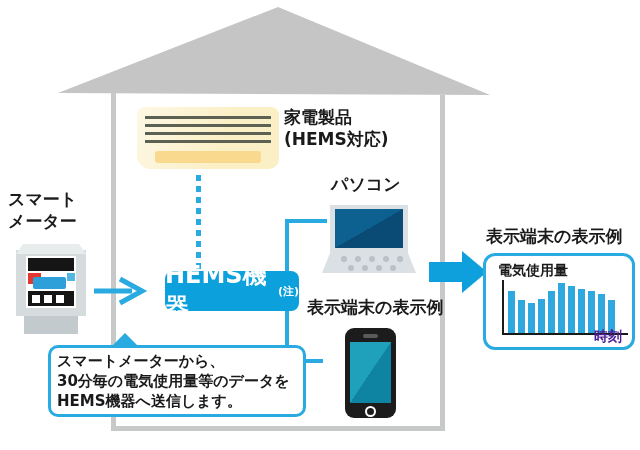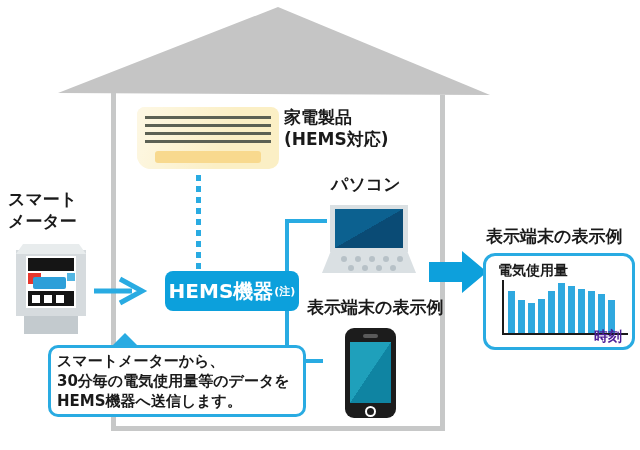--- a/index.html
+++ b/index.html
@@ -12,21 +12,21 @@
   
   .ac{position:absolute;left:137px;top:107px;width:142px;height:62px;background:#fbefc5;border-radius:8px 8px 10px 14px;}
   .ac::before{content:"";position:absolute;inset:0;border-radius:inherit;background:linear-gradient(110deg,rgba(255,255,255,.55) 0%,rgba(255,255,255,0) 62%);}
   .ac-vents{position:absolute;left:8px;top:9px;width:126px;height:27px;background:repeating-linear-gradient(to bottom,#5c6154 0 3px,transparent 3px 8px);}
   .ac-strip{position:absolute;left:18px;top:44px;width:106px;height:12px;background:#f8d98e;border-radius:3px;}
   
   .dotline{position:absolute;left:196px;top:175px;width:5px;height:96px;background:repeating-linear-gradient(to bottom,#29abe2 0 6px,transparent 6px 11px);}
   .conn{position:absolute;background:#29abe2;}
   
   .hems{position:absolute;left:165px;top:271px;width:134px;height:40px;background:#0ca0dc;border-radius:8px;display:flex;align-items:center;justify-content:center;color:#fff;font-weight:700;}
-  .hems .big{font-size:20px;}
+  .hems .big{font-size:24px;}
   .hems .small{font-size:11px;margin-left:1px;}
   
   .meter{position:absolute;left:16px;top:244px;width:70px;height:94px;}
   .meter-body{position:absolute;left:0;top:6px;width:70px;height:66px;background:#d6dbde;}
   .meter-bevel{position:absolute;left:0;top:0;width:70px;height:10px;background:#e8eced;clip-path:polygon(10% 0,90% 0,100% 100%,0 100%);}
   .meter-face{position:absolute;left:10px;top:12px;width:50px;height:52px;background:#fff;}
   .m-black-top{position:absolute;left:2px;top:2px;width:46px;height:13px;background:#151515;}
   .m-red{position:absolute;left:2px;top:17px;width:13px;height:11px;background:#e4372e;}
   .m-blue{position:absolute;left:7px;top:21px;width:33px;height:12px;background:#2d9fd9;border-radius:2px;}
   .m-bluesq{position:absolute;left:41px;top:17px;width:8px;height:8px;background:#53b6e3;}

